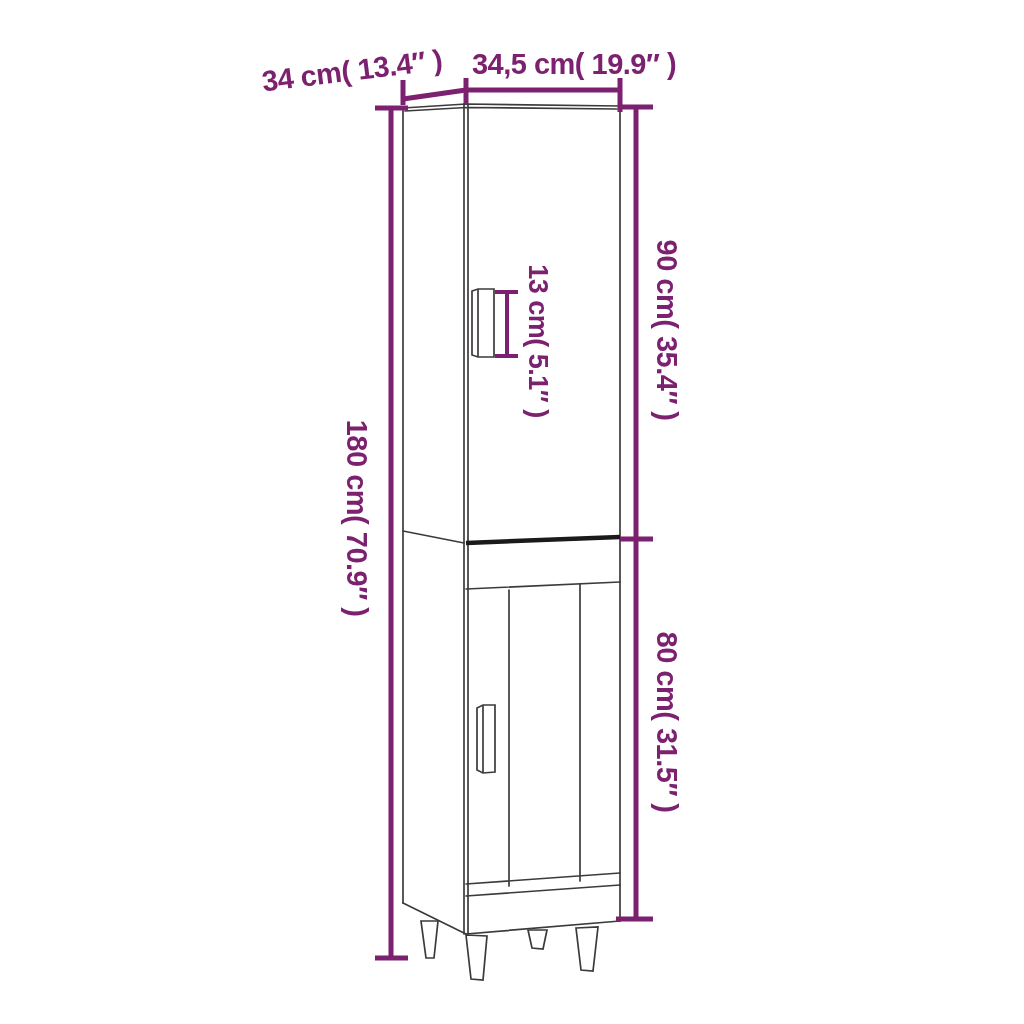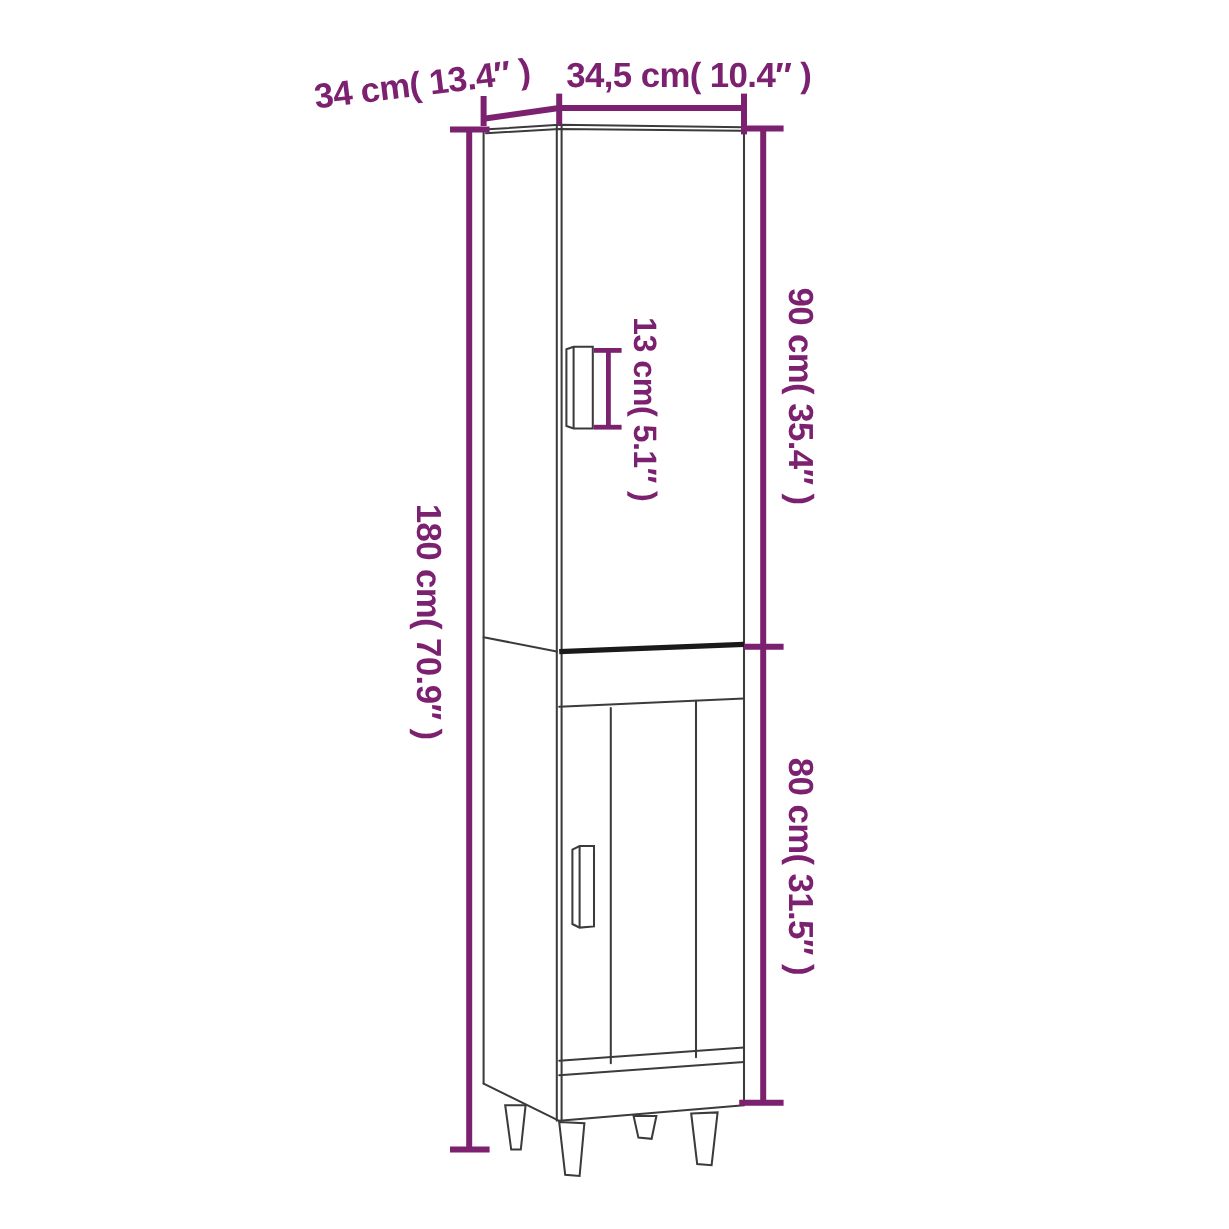--- a/index.html
+++ b/index.html
@@ -121,21 +121,21 @@
       <g stroke-width="4">
         <path d="M507,292 L507,356"></path>
         <path d="M495,292 L518,292"></path>
         <path d="M495,356 L518,356"></path>
       </g>
     </g>
   </svg>
 
   <div class="dim-label tilt" style="left:352px; top:71px;">34 cm( 13.4″ )</div>
 
-  <div class="dim-label" style="left:574px; top:64px;">34,5 cm( 10.4″ )</div>
+  <div class="dim-label" style="left:574px; top:64px;">34,5 cm( 19.9″ )</div>
 
   <div class="dim-label rot90" style="left:666px; top:330px;">90 cm( 35.4″ )</div>
 
   <div class="dim-label rot90" style="left:666px; top:722px;">80 cm( 31.5″ )</div>
 
   <div class="dim-label rot90" style="left:356px; top:518px;">180 cm( 70.9″ )</div>
 
   <div class="dim-label rot90 small" style="left:537px; top:341px;">13 cm( 5.1″ )</div>
 </div>
 

